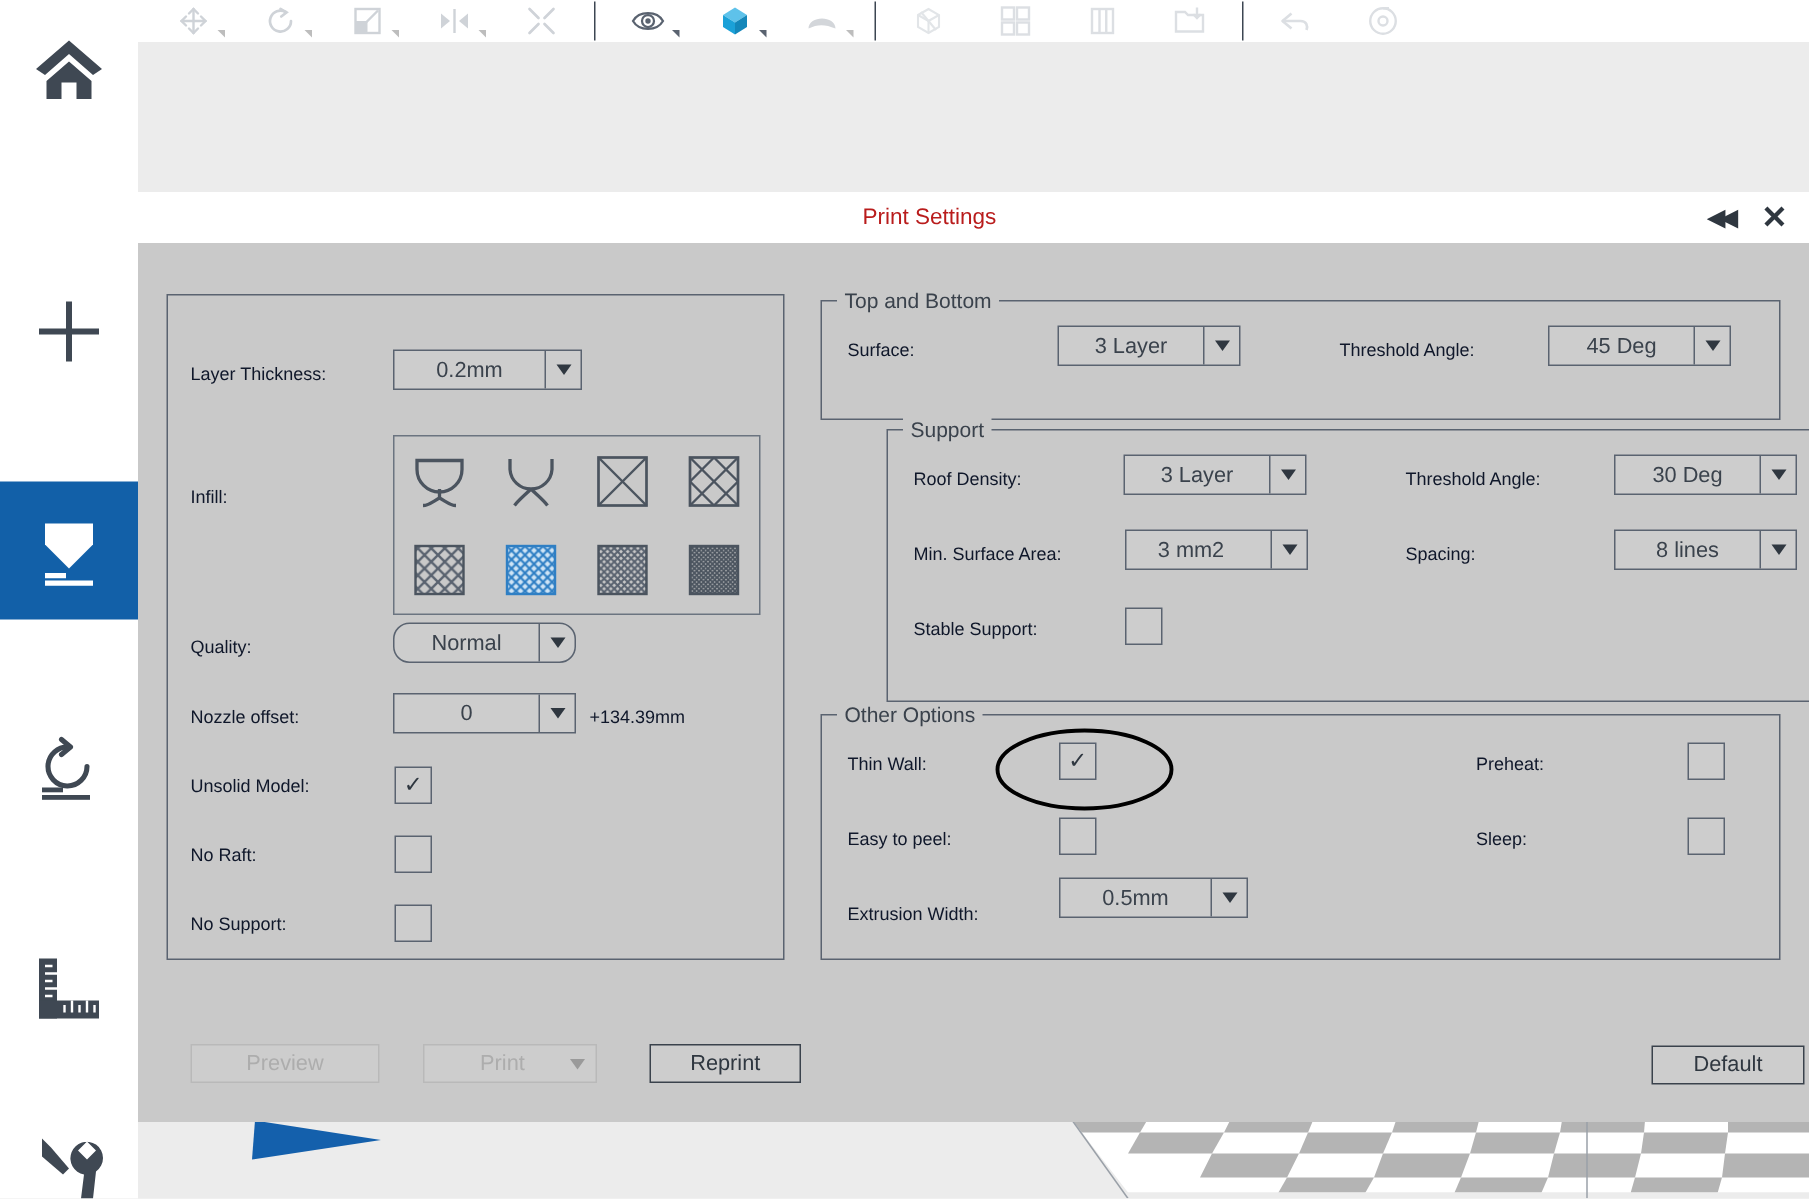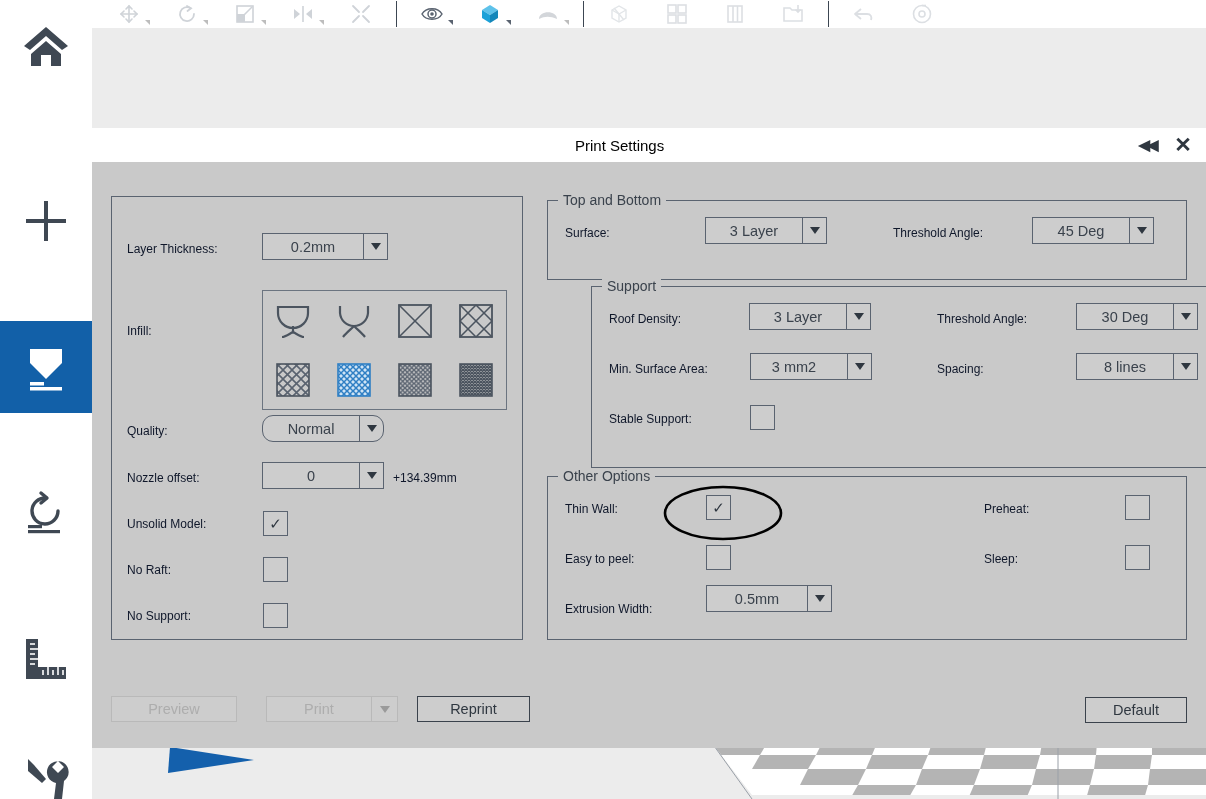--- a/index.html
+++ b/index.html
@@ -63,21 +63,21 @@
   #dialog {
     position: absolute; left: 92px; top: 128px; width: 1114px; height: 620px;
     z-index: 4;
   }
   #dialog-titlebar {
     position: relative; height: 34px; background: #ffffff;
     display: flex; align-items: center;
   }
   #dialog-title {
     position: absolute; left: 483px; top: 50%; transform: translateY(-50%);
-    font-size: 15px; color: #000000; white-space: nowrap;
+    font-size: 15px; color: #b91c1c; white-space: nowrap;
   }
   .title-btn {
     position: absolute; top: 50%; transform: translateY(-50%);
     width: 26px; height: 26px; display: flex; align-items: center;
     justify-content: center; color: #2f3740;
   }
   #collapse-btn { right: 46px; font-size: 15px; letter-spacing: -3px; font-weight: bold;}
   #close-btn { right: 10px; font-size: 21px; font-weight: bold; }
 
   #dialog-body {
@@ -143,20 +143,21 @@
     align-items: center; justify-items: center;
   }
   .infill-cell { width: 48px; height: 46px; display: flex; align-items: center; justify-content: center; }
 
   
   .btn {
     position: absolute; height: 26px;
     display: flex; align-items: center; justify-content: center;
     font-size: 14.5px; background: #cdcdcd; color: #3a424c;
     border: 1px solid #a8a8a8;
+    margin-left: 16px;
   }
   .btn.enabled { border: 1px solid #3a424c; color: #2f3740; }
   .btn.disabled { color: #adadad; border-color: #b9b9b9; }
   .split-arrow {
     position: absolute; height: 26px; width: 26px;
     border: 1px solid #b9b9b9; border-left: none;
     display: flex; align-items: center; justify-content: center;
     background: #cdcdcd;
   }
   .split-arrow .tri {
@@ -652,21 +653,21 @@
         </div>
       </div>
 
       <div class="btn disabled" style="left:19px; top:534px; width:126px;">Preview</div>
 
       <div class="btn disabled" style="left:174px; top:534px; width:106px;">Print</div>
       <div class="split-arrow" style="left:280px; top:534px;">
         <span class="tri"></span>
       </div>
 
-      <div class="btn enabled" style="left:325px; top:534px; width:113px;">Reprint</div>
+      <div class="btn enabled" style="left:325px; top:534px; width:101px;">Reprint</div>
 
       <div class="btn enabled" style="left:993px; top:535px; width:102px;">Default</div>
     </div>
   </div>
 
   <svg id="annot-ellipse" viewBox="0 0 120 56">
     <ellipse cx="60" cy="28" rx="58" ry="26" fill="none" stroke="#000000" stroke-width="2.6"></ellipse>
   </svg>
 
 </div>

